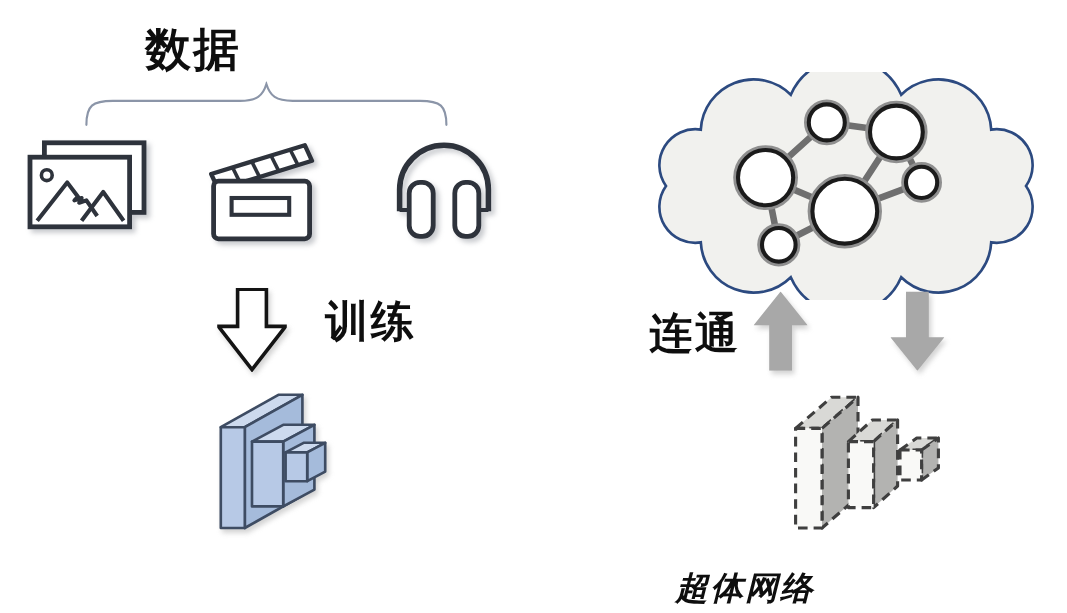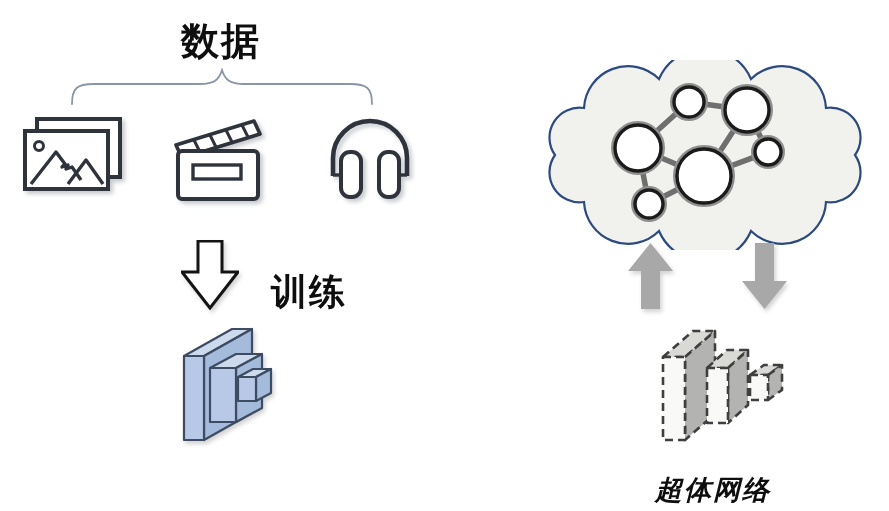--- a/index.html
+++ b/index.html
@@ -2,21 +2,21 @@
 <html><head>
 <meta charset="utf-8">
 <style>
   html,body{margin:0;padding:0;background:#ffffff;}
   #canvas{
     position:relative;width:889px;height:511px;background:#ffffff;overflow:hidden;
     font-family:"Liberation Sans","DejaVu Sans",sans-serif;color:#111;
   }
   .abs{position:absolute;}
   .cn-label{font-weight:700;color:#0e0e0e;letter-spacing:2px;}
-  .centered{text-align:center;}
+  .centered{}
   .serif-title{font-family:"Liberation Serif","DejaVu Serif",serif;font-weight:400;color:#0a0a0a;}
   .icon-shadow{filter:drop-shadow(3px 3px 2px rgba(110,115,125,.38));}
   .soft-shadow{filter:drop-shadow(2px 3px 2px rgba(130,130,130,.35));}
   svg{display:block;}
 </style>
 </head>
 <body>
 
 <div id="canvas">
 
@@ -49,21 +49,21 @@
     <line x1="5" y1="61" x2="14" y2="61" stroke="#2e333c" stroke-width="3.4"></line>
     <line x1="79" y1="61" x2="70" y2="61" stroke="#2e333c" stroke-width="3.4"></line>
     <rect x="13" y="38" width="20" height="45" rx="9" fill="#ffffff" stroke="#2e333c" stroke-width="4"></rect>
     <rect x="51" y="38" width="20" height="45" rx="9" fill="#ffffff" stroke="#2e333c" stroke-width="4"></rect>
   </svg>
 
   <svg class="abs soft-shadow" style="left:181px;top:240px;" width="58" height="70" viewBox="0 0 58 70">
     <path d="M17,1 H41 V32 H57 L29,68 L1,32 H17 Z" fill="#ffffff" stroke="#141414" stroke-width="3" stroke-linejoin="miter"></path>
   </svg>
 
-  <div class="abs cn-label" style="left:271px;top:268px;font-size:36px;">训练</div>
+  <div class="abs cn-label" style="left:271px;top:244px;font-size:36px;">训练</div>
 
   <svg class="abs soft-shadow" style="left:176px;top:322px;" width="100" height="120" viewBox="0 0 100 120">
     <g stroke="#3e4c63" stroke-width="2.2" stroke-linejoin="round">
 
       <polygon points="8,34 56,7 76,7 28,34" fill="#cddaee"></polygon>
       <polygon points="28,34 76,7 76,91 28,118" fill="#a5bbdb"></polygon>
       <rect x="8" y="34" width="20" height="84" fill="#b7c9e6"></rect>
 
       <polygon points="34,46 60,32 86,32 60,46" fill="#cddaee"></polygon>
       <polygon points="60,46 86,32 86,86 60,100" fill="#a5bbdb"></polygon>
@@ -107,20 +107,21 @@
         <circle cx="144" cy="42" r="15"></circle>
         <circle cx="202" cy="50" r="22"></circle>
         <circle cx="93" cy="88" r="23"></circle>
         <circle cx="223" cy="92" r="13"></circle>
         <circle cx="159" cy="116" r="27"></circle>
         <circle cx="104" cy="144" r="14"></circle>
       </g>
     </g>
   </svg>
 
+  <div class="abs cn-label" style="left:541px;top:254px;font-size:36px;">连通</div>
 
   <svg class="abs soft-shadow" style="left:628px;top:243px;" width="45" height="66" viewBox="0 0 45 66">
     <path d="M22.5,0 L45,28 H32 V66 H13 V28 H0 Z" fill="#a8a8a8"></path>
   </svg>
 
   <svg class="abs soft-shadow" style="left:742px;top:243px;" width="45" height="66" viewBox="0 0 45 66">
     <path d="M22.5,66 L0,38 H13 V0 H32 V38 H45 Z" fill="#a8a8a8"></path>
   </svg>
 
   <svg class="abs" style="left:658px;top:322px;" width="127" height="122" viewBox="0 0 127 122">

